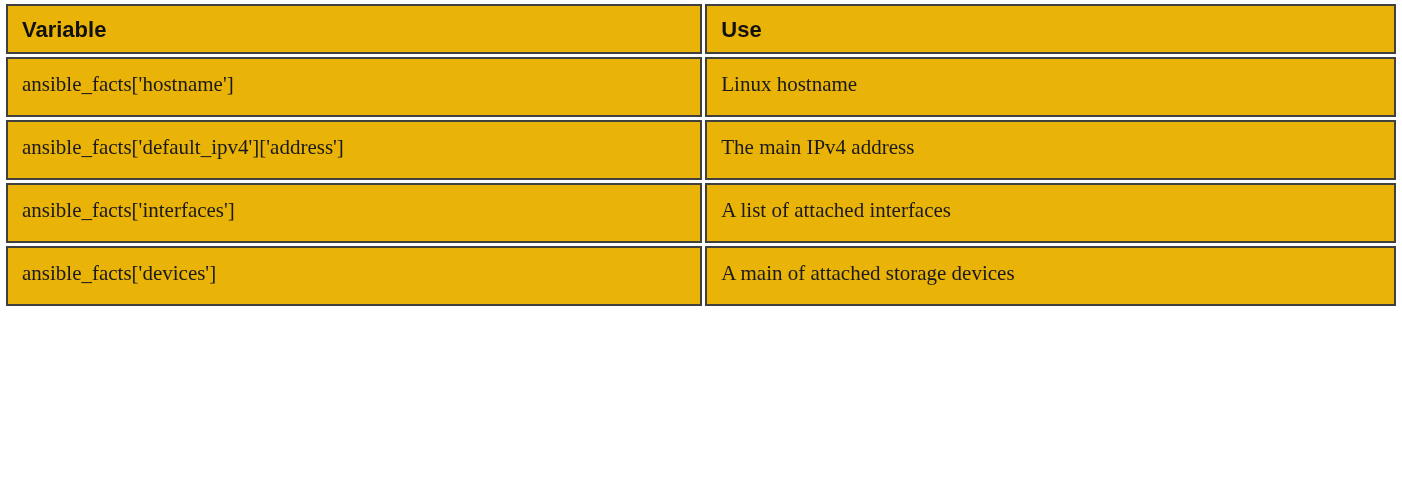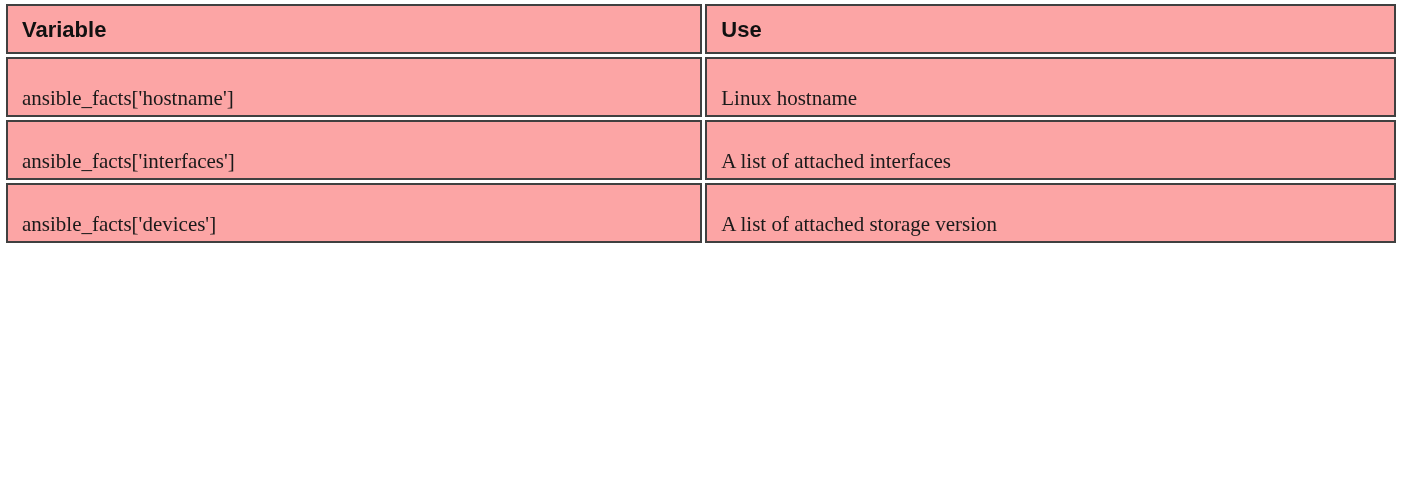--- a/index.html
+++ b/index.html
@@ -16,35 +16,35 @@
     border-collapse: separate;
     border-spacing: 3px;
     table-layout: fixed;
     background: #ffffff;
   }
   .facts-table th, .facts-table td {
     border: 2px solid #404040;
     box-sizing: border-box;
     vertical-align: top;
     text-align: left;
-    background: #fca5a5;
+    background: #eab308;
     overflow: hidden;
     white-space: nowrap;
   }
   .facts-table th {
     height: 50px;
     padding: 11px 10px 0 14px;
     font-family: "Liberation Sans", "DejaVu Sans", sans-serif;
     font-weight: bold;
     font-size: 22px;
     color: #111111;
   }
   .facts-table td {
     height: 60px;
-    padding: 27px 10px 0 14px;
+    padding: 13px 10px 0 14px;
     font-family: "Liberation Serif", "DejaVu Serif", serif;
     font-weight: normal;
     font-size: 21px;
     color: #1a1a1a;
   }
   col.col-variable { width: 50.2%; }
   col.col-use      { width: 49.8%; }
 </style>
 </head>
 <body>
@@ -59,21 +59,25 @@
       <th>Variable</th>
       <th>Use</th>
     </tr>
   </thead>
   <tbody>
       <tr>
         <td>ansible_facts['hostname']</td>
         <td>Linux hostname</td>
       </tr>
       <tr>
+        <td>ansible_facts['default_ipv4']['address']</td>
+        <td>The main IPv4 address</td>
+      </tr>
+      <tr>
         <td>ansible_facts['interfaces']</td>
         <td>A list of attached interfaces</td>
       </tr>
       <tr>
         <td>ansible_facts['devices']</td>
-        <td>A list of attached storage version</td>
+        <td>A main of attached storage devices</td>
       </tr>
     </tbody>
 </table>
 
 </body></html>

